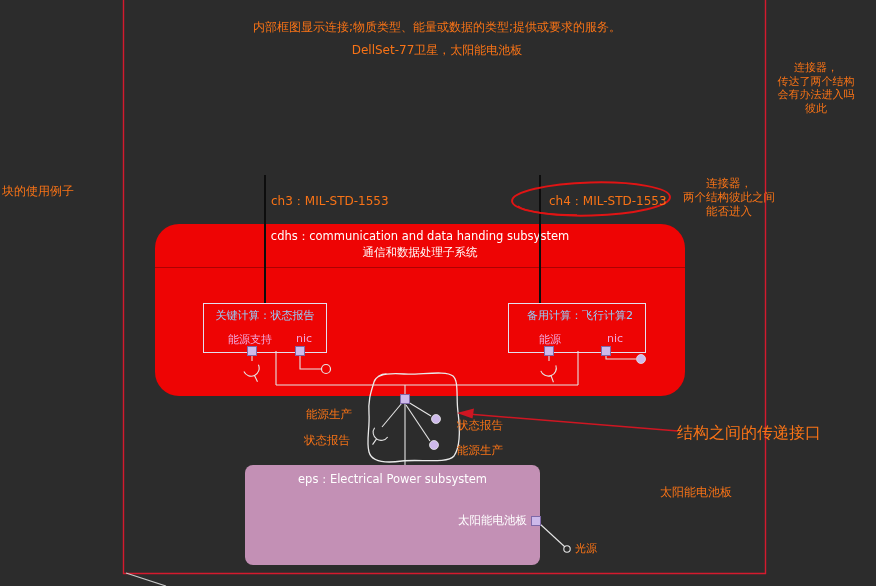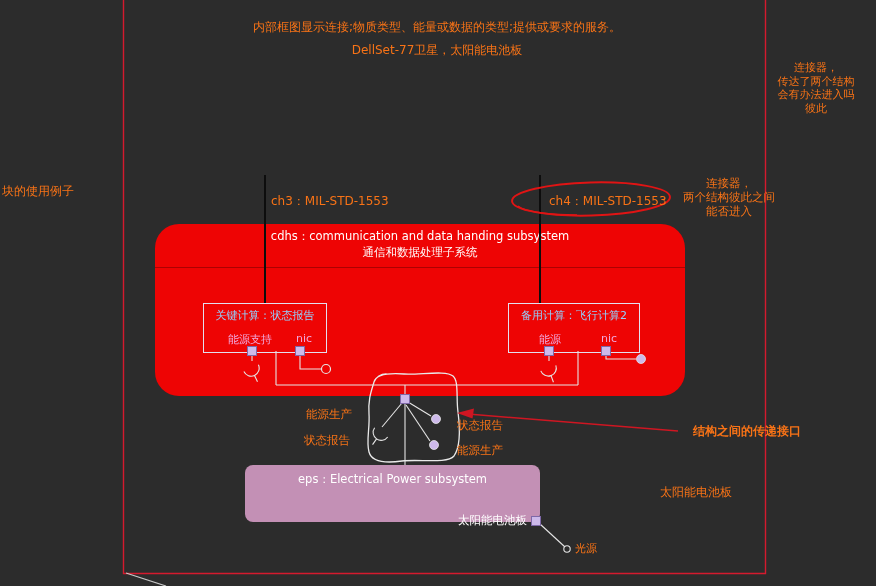--- a/index.html
+++ b/index.html
@@ -17,23 +17,23 @@
   .cdhs-header{position:absolute;top:0;left:0;right:0;height:43px;
                border-bottom:1px solid rgba(90,0,0,.45);text-align:center;font-size:11.5px;}
   .cdhs-header .t1{margin-top:5px;}
   .cdhs-header .t2{margin-top:1px;}
   .inner-box{position:absolute;border:1px solid #e3dff0;font-size:11px;}
   .inner-box .ititle{color:#93d2ff;text-align:center;margin-top:4px;}
   .inner-ports{position:absolute;left:8px;right:0;bottom:5px;display:flex;
                justify-content:space-between;color:#f0a8dc;}
   .primary{left:48px;top:79px;width:122px;height:48px;}
   .primary .inner-ports{padding:0 14px 0 16px;}
-  .backup{left:353px;top:79px;width:130px;height:48px;}
+  .backup{left:353px;top:79px;width:130px;height:48px;padding-left:6px;}
   .backup .inner-ports{padding:0 22px;}
-  .eps-box{position:absolute;left:245px;top:465px;width:295px;height:57px;background:#c390b5;
+  .eps-box{position:absolute;left:245px;top:465px;width:295px;height:100px;background:#c390b5;
            border-radius:8px;text-align:center;font-size:11.5px;z-index:2;}
   .eps-box .t1{margin-top:7px;}
   .panel-label{position:absolute;right:13px;top:48px;font-size:11.5px;}
   .jlabel{font-size:11.5px;}
 </style>
 </head>
 <body>
 
 <div class="stage">
 
@@ -152,19 +152,19 @@
     <div>连接器，</div>
     <div>两个结构彼此之间</div>
     <div>能否进入</div>
   </div>
 
   <div class="txt jlabel" style="left:298px;top:407px;width:54px;text-align:right;">能源生产</div>
   <div class="txt jlabel" style="left:296px;top:433px;width:54px;text-align:right;">状态报告</div>
   <div class="txt jlabel" style="left:457px;top:418px;">状态报告</div>
   <div class="txt jlabel" style="left:457px;top:443px;">能源生产</div>
 
-  <div class="txt" style="left:693px;top:423px;font-size:12px;font-weight:bold;">结构之间的传递接口</div>
+  <div class="txt" style="left:677px;top:423px;font-size:16px;">结构之间的传递接口</div>
 
   <div class="txt" style="left:660px;top:484px;">太阳能电池板</div>
 
   <div class="txt" style="left:575px;top:541px;font-size:11px;text-align:right;">光源</div>
 
 </div>
 
 </body></html>

